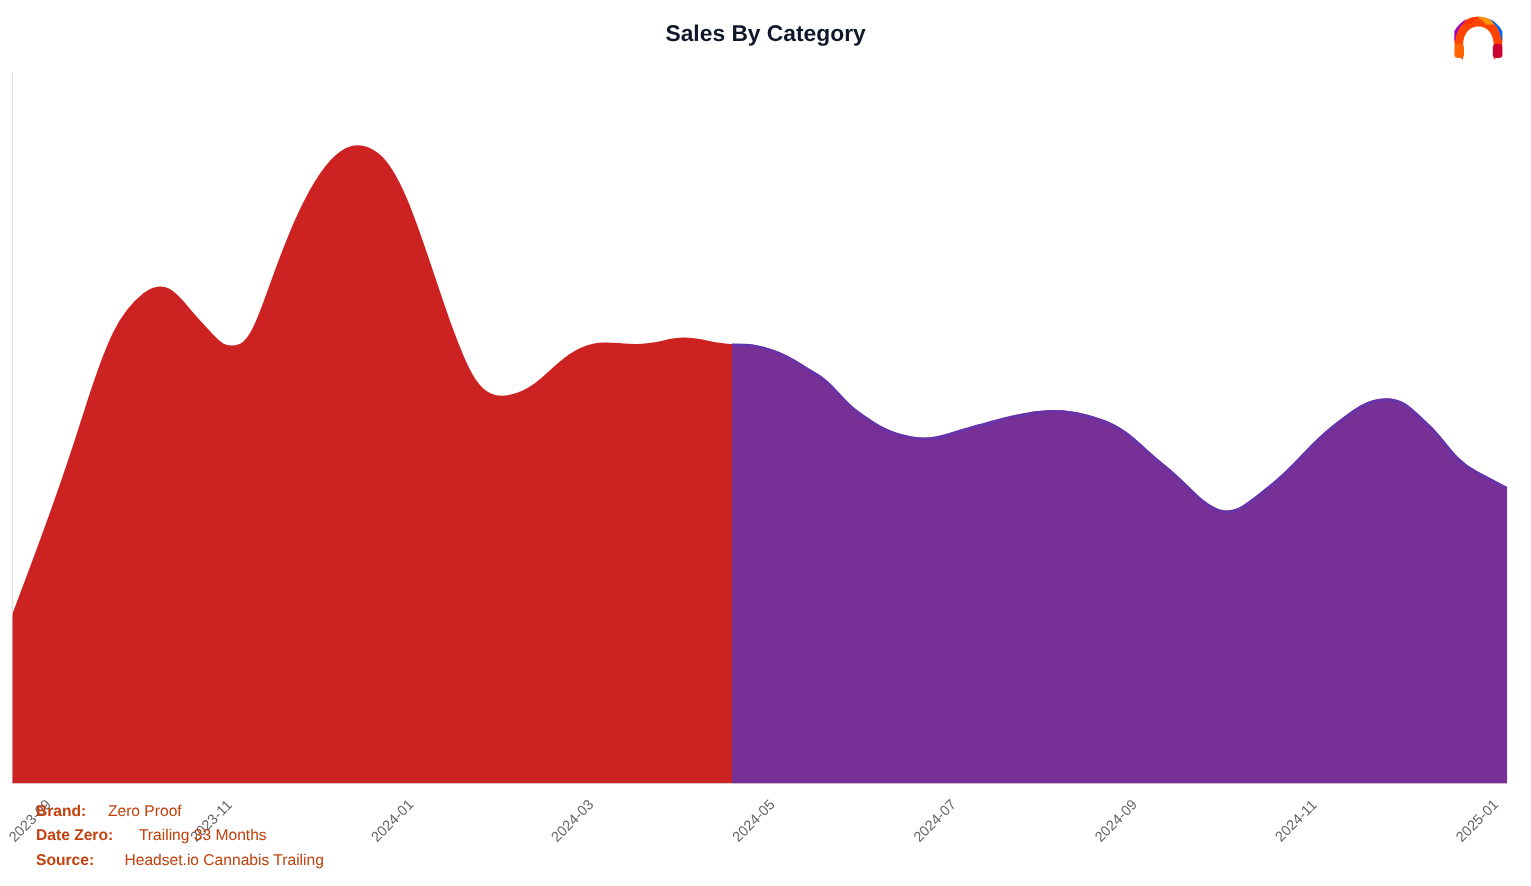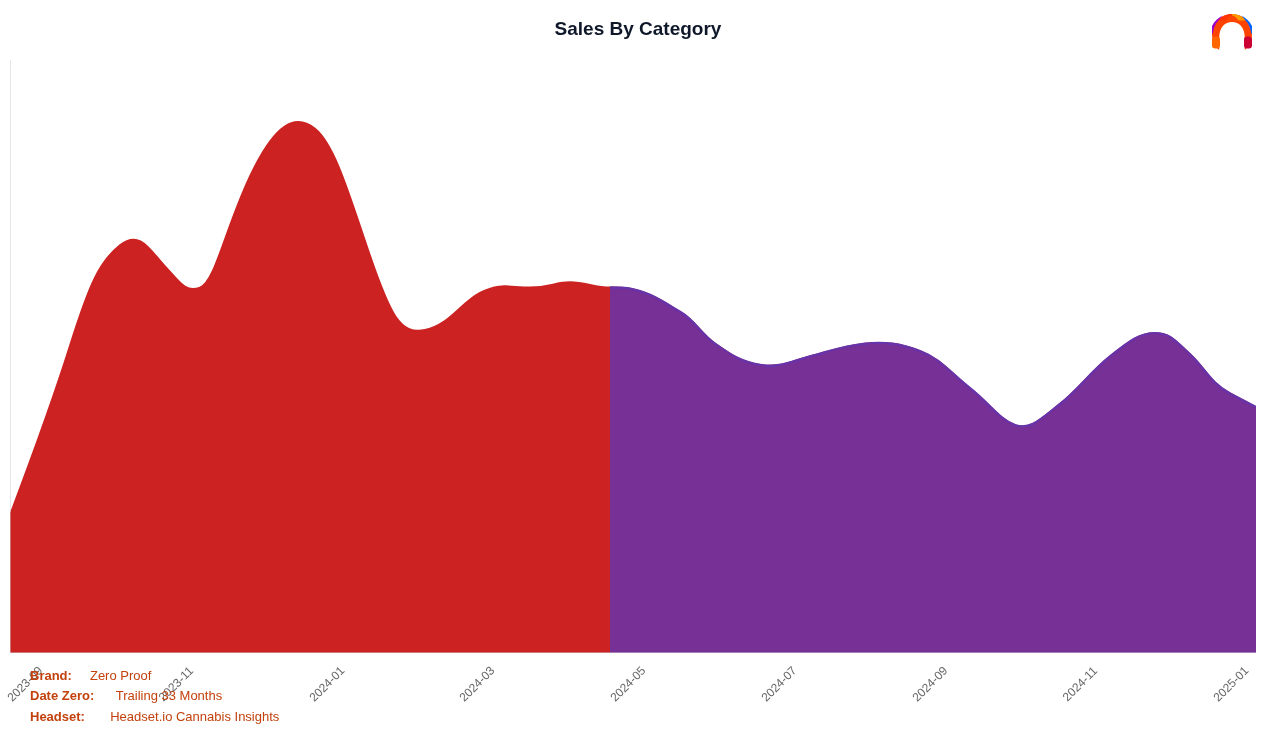--- a/index.html
+++ b/index.html
@@ -276,19 +276,19 @@
       <span class="label">Brand:</span>
       &nbsp;&nbsp;&nbsp;
       <span>Zero Proof</span>
     </div>
     <div>
       <span class="label">Date Zero:</span>
       &nbsp;&nbsp;&nbsp;&nbsp;
       <span>Trailing 33 Months</span>
     </div>
     <div>
-      <span class="label">Headset:</span>
+      <span class="label">Source:</span>
       &nbsp;&nbsp;&nbsp;&nbsp;&nbsp;
-      <span>Headset.io Cannabis Insights</span>
+      <span>Headset.io Cannabis Trailing</span>
     </div>
   </div>
 
 </div>
 
 </body></html>

